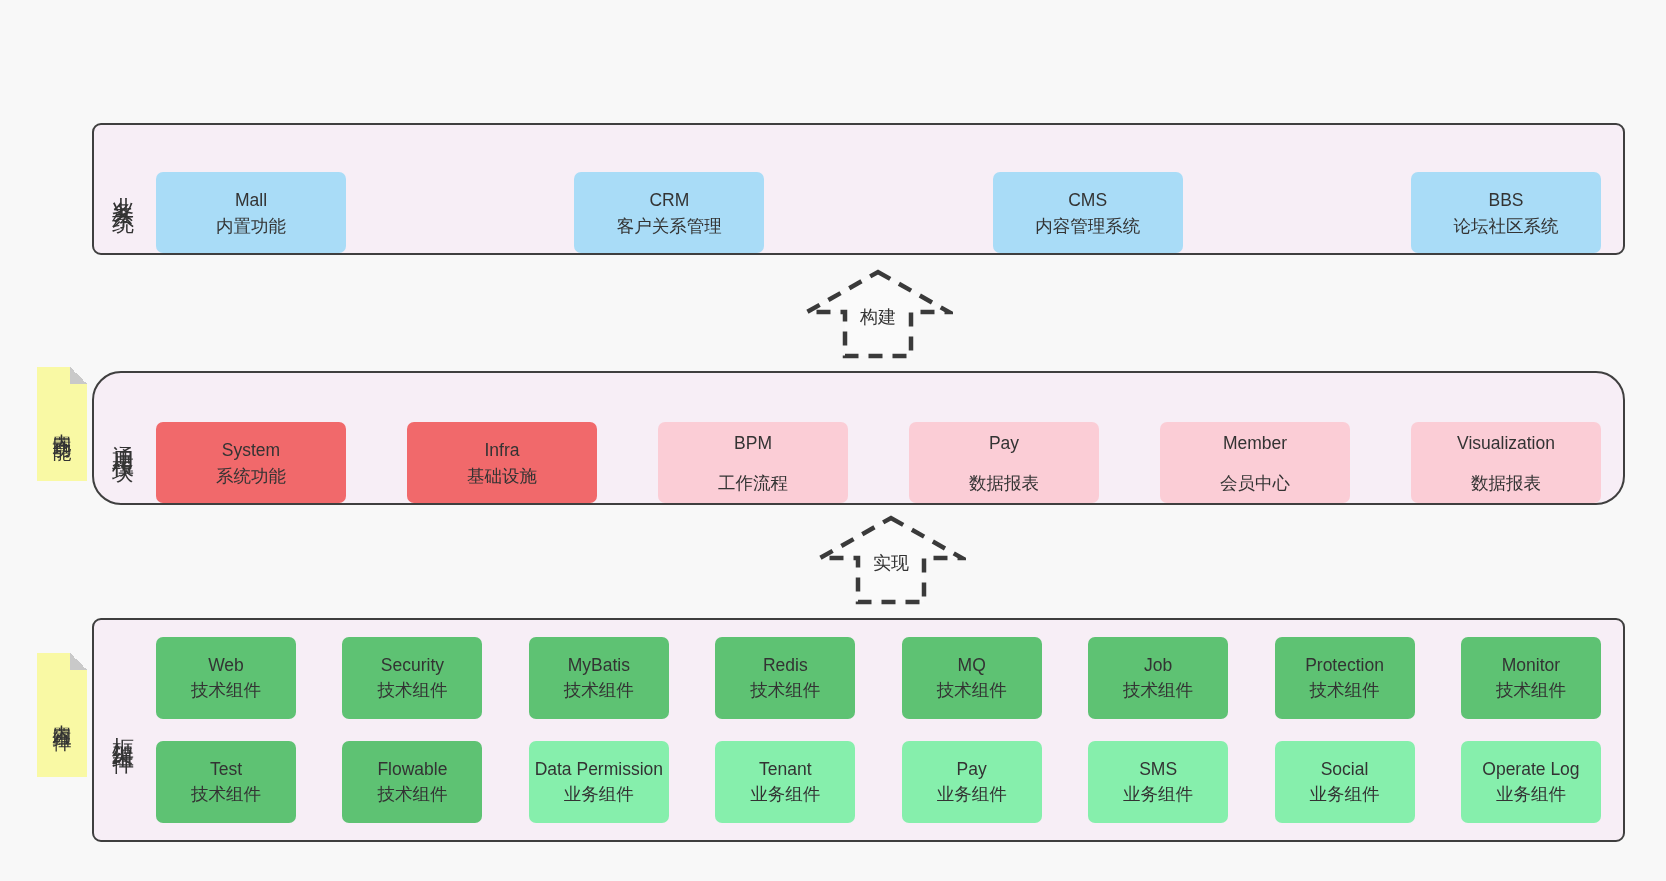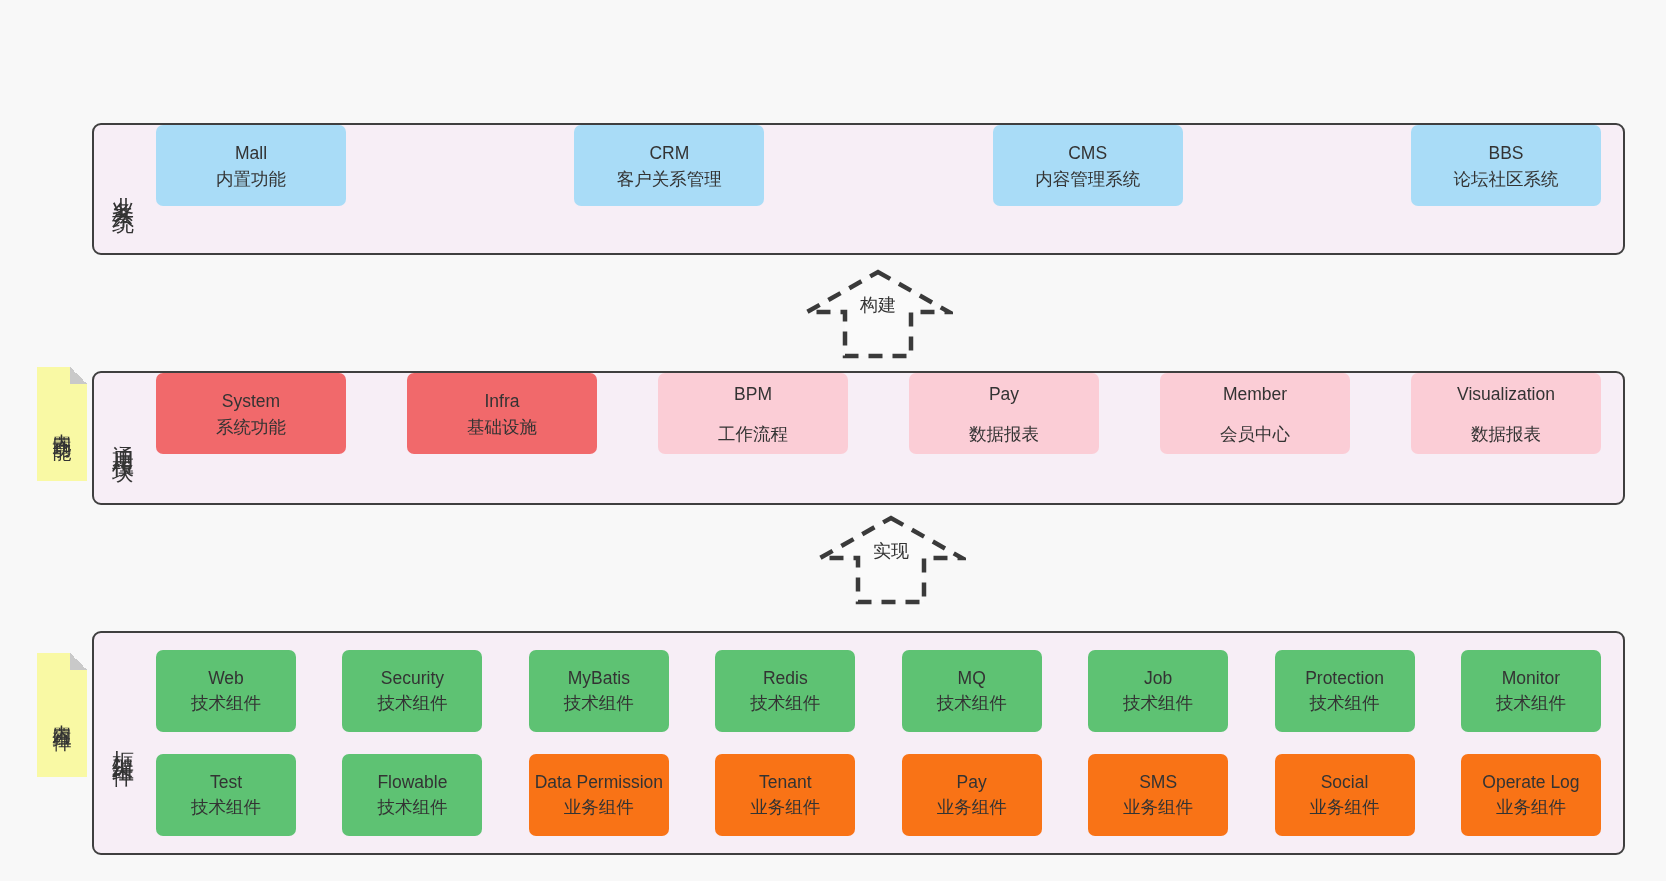--- a/index.html
+++ b/index.html
@@ -5,47 +5,47 @@
   html,body{margin:0;padding:0;background:#f8f8f8;}
   .canvas{
     position:relative;width:1666px;height:881px;background:#f8f8f8;overflow:hidden;
     font-family:"Liberation Sans","DejaVu Sans",sans-serif;color:#333;
   }
   .band{
     position:absolute;box-sizing:border-box;background:#f7eef6;
     border:2px solid #3f3f3f;border-radius:9px;display:flex;z-index:2;
   }
   .band1{left:92px;top:123px;width:1533px;height:132px;}
-  .band2{left:92px;top:371px;width:1533px;height:134px;}
-  .band3{left:92px;top:618px;width:1533px;height:224px;margin-top:13px;}
+  .band2{left:92px;top:371px;width:1533px;height:134px;border-radius:29px;}
+  .band3{left:92px;top:618px;width:1533px;height:224px;}
   .band-label{
     flex:0 0 38px;margin-left:10px;display:flex;align-items:center;justify-content:center;
     font-size:22px;letter-spacing:5px;color:#333;
     writing-mode:vertical-rl;text-orientation:upright;
   }
-  .band-content{flex:1;display:flex;align-items:flex-start;justify-content:space-between;padding:0 22px 0 14px;}
+  .band-content{flex:1;display:flex;align-items:flex-end;justify-content:space-between;padding:0 22px 0 14px;}
   .band-content.cols{flex-direction:column;justify-content:center;gap:22px;}
   .row{display:flex;justify-content:space-between;width:100%;}
   .node{
     box-sizing:border-box;display:flex;flex-direction:column;align-items:center;justify-content:center;
     border-radius:7px;text-align:center;font-size:17.5px;line-height:26px;color:#333;
   }
   .node.wide{width:190px;height:81px;}
   .node.small{width:140px;height:82px;line-height:25px;padding:2px;}
   .node.blue{background:#a9dcf7;}
   .node.red{background:#f1696b;}
   .node.pink{background:#fbcdd6;gap:14px;}
   .node.green{background:#5ec273;}
-  .node.green-light{background:#f97316;}
+  .node.green-light{background:#86efac;}
   .arrow{position:absolute;z-index:1;}
   .arrow1{left:803px;top:268px;width:150px;height:92px;}
   .arrow2{left:816px;top:514px;width:150px;height:92px;}
   .arrow svg{display:block;width:100%;height:100%;}
   .arrow-label{
-    position:absolute;left:50%;top:24px;transform:translateX(-50%);
+    position:absolute;left:50%;top:36px;transform:translateX(-50%);
     background:#fafafa;padding:1px 4px;font-size:18px;color:#333;white-space:nowrap;
   }
   .sticky{position:absolute;background:#f9f9a4;z-index:1;}
   .sticky1{left:37px;top:367px;width:50px;height:114px;}
   .sticky2{left:37px;top:653px;width:50px;height:124px;}
   .sticky-fold{
     position:absolute;top:0;right:0;width:17px;height:17px;
     background:linear-gradient(225deg,#f8f8f8 0 50%,#c9c9c9 50% 100%);
   }
   .sticky-label{

